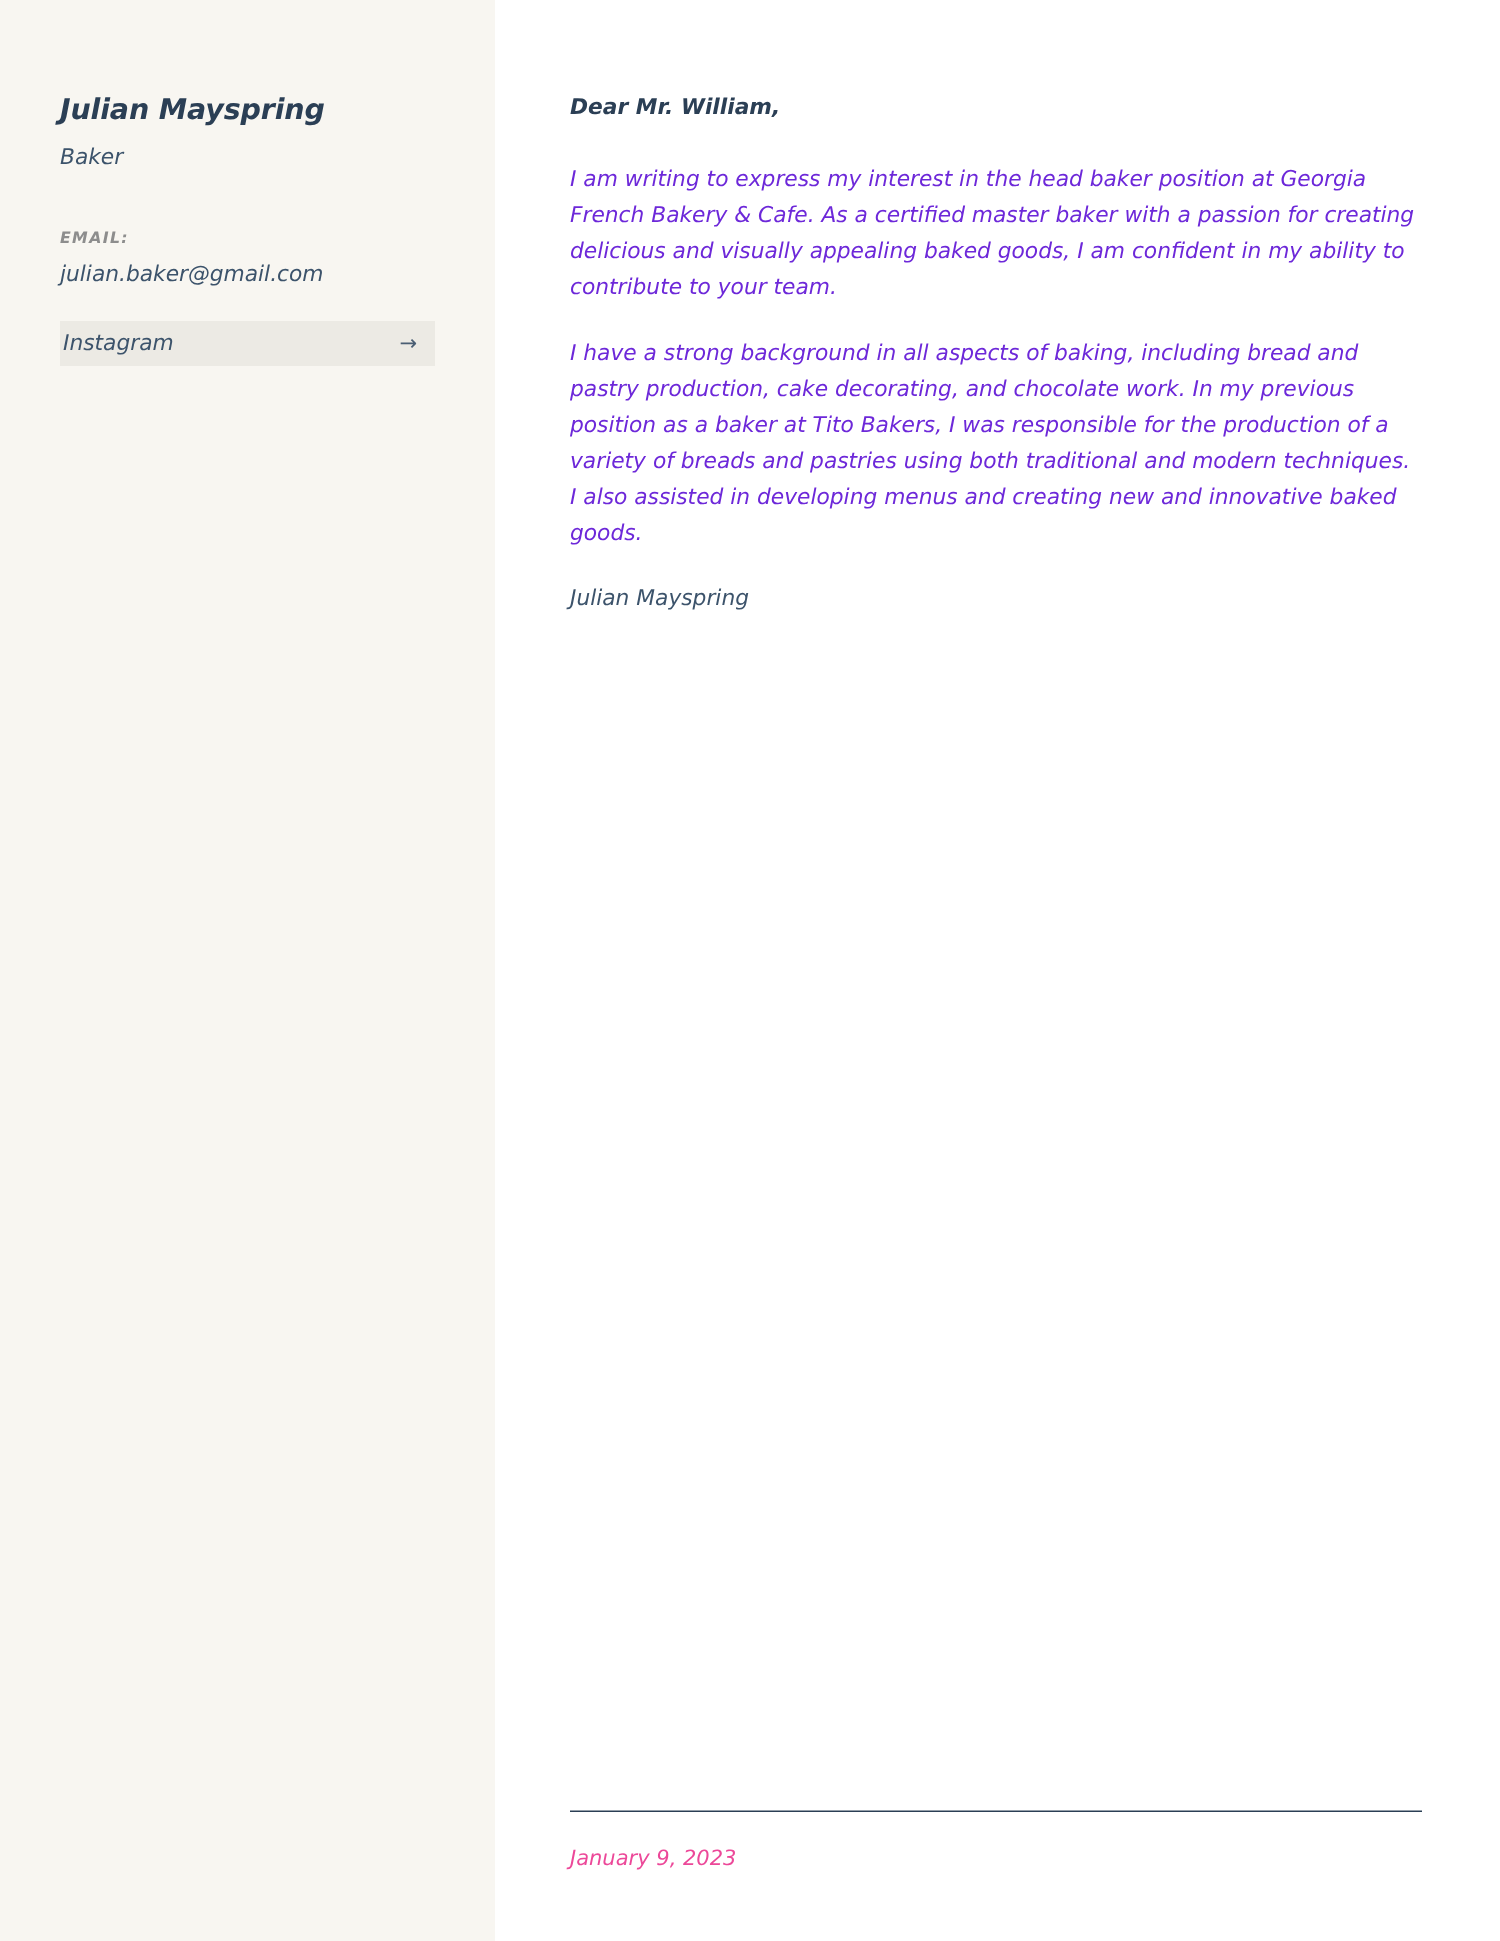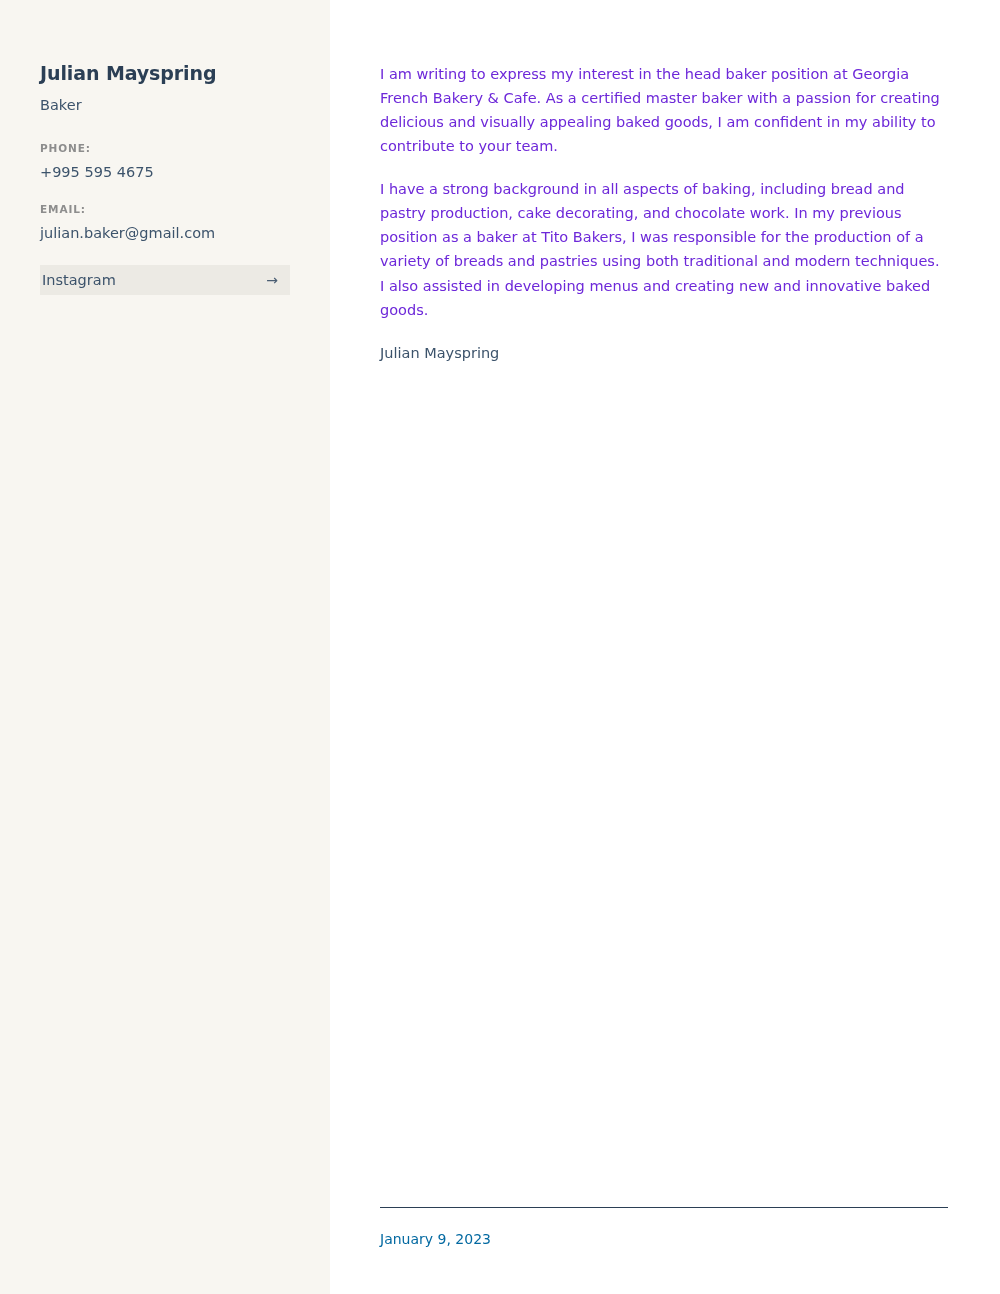--- a/index.html
+++ b/index.html
@@ -12,20 +12,21 @@
     background: #ffffff;
     font-family: "DejaVu Sans", sans-serif;
     overflow: hidden;
   }
   .page {
     position: relative;
     width: 1000px;
     height: 1294px;
     display: flex;
     background: #ffffff;
+    font-style: italic;
   }
 
   
   .sidebar {
     width: 330px;
     min-width: 330px;
     height: 1294px;
     background: #f8f6f1;
     box-sizing: border-box;
     padding: 62px 40px 0 40px;
@@ -36,21 +37,21 @@
     font-weight: bold;
     color: #2b3f55;
     letter-spacing: -0.1px;
     line-height: 1.25;
     margin: 0 0 10px 0;
   }
   .profile-role {
     font-size: 14.5px;
     color: #3c536b;
     line-height: 1.3;
-    margin: 0 0 27px 0;
+    margin: 0 0 38px 0;
   }
   .field-block {
     margin-bottom: 22px;
   }
   .field-label {
     font-size: 10.5px;
     font-weight: bold;
     color: #8d8d8d;
     letter-spacing: 0.9px;
     text-transform: uppercase;
@@ -132,53 +133,50 @@
     bottom: 46px;
     width: 568px;
   }
   .footer-rule {
     border: 0;
     border-top: 1.4px solid #2b3f55;
     margin: 0 0 22px 0;
   }
   .footer-date {
     font-size: 14px;
-    color: #0369a1;
+    color: #ec4899;
     line-height: 1.3;
     margin: 0;
   }
 </style>
 </head>
 <body>
 
 <div class="page">
 
   <aside class="sidebar">
     <h1 class="profile-name">Julian Mayspring</h1>
     <p class="profile-role">Baker</p>
 
 
-    <div class="field-block">
-      <p class="field-label">PHONE:</p>
-      <p class="field-value">+995 595 4675</p>
-    </div>
 
     <div class="field-block">
       <p class="field-label">EMAIL:</p>
       <p class="field-value">julian.baker@gmail.com</p>
     </div>
 
     <div class="link-button">
       <span class="link-button-label">Instagram</span>
       <span class="arrow-icon">→</span>
     </div>
   </aside>
 
   <main class="main">
     <div class="letter">
+      <p class="salutation">Dear Mr. William,</p>
 
       <p class="paragraph">I am writing to express my interest in the head baker position at Georgia French Bakery &amp; Cafe. As a certified master baker with a passion for creating delicious and visually appealing baked goods, I am confident in my ability to contribute to your team.</p>
       <p class="paragraph">I have a strong background in all aspects of baking, including bread and pastry production, cake decorating, and chocolate work. In my previous position as a baker at Tito Bakers, I was responsible for the production of a variety of breads and pastries using both traditional and modern techniques. I also assisted in developing menus and creating new and innovative baked goods.</p>
 
       <p class="signoff-name">Julian Mayspring</p>
     </div>
 
     <div class="footer">
       <hr class="footer-rule">
       <p class="footer-date">January 9, 2023</p>

